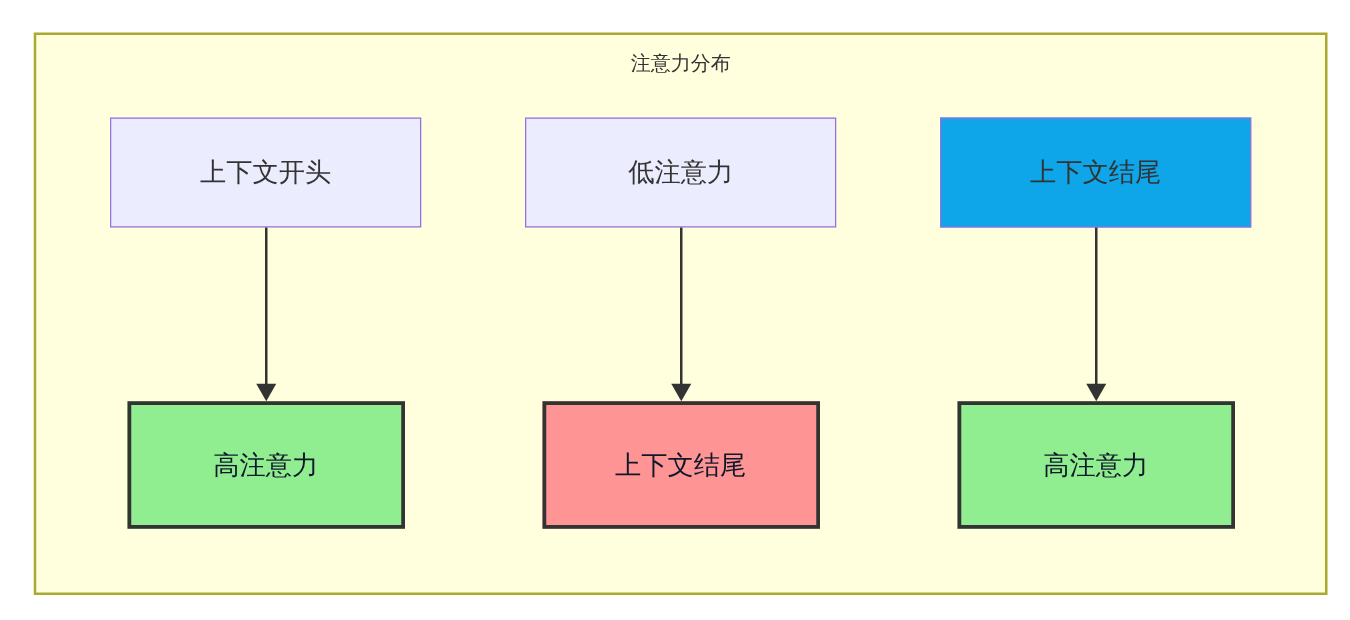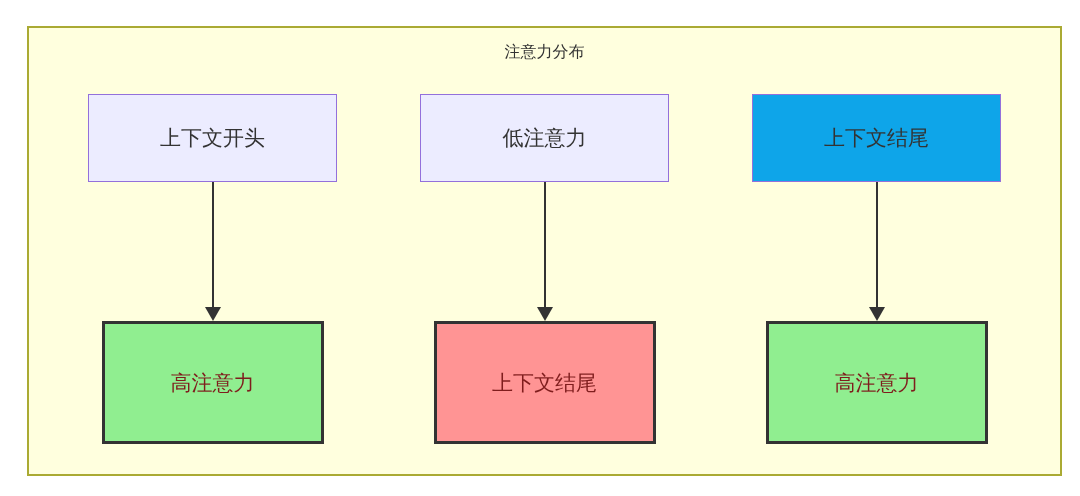--- a/index.html
+++ b/index.html
@@ -77,27 +77,27 @@
     transform: translateX(-50%);
     width: 0;
     height: 0;
     border-left: 8px solid transparent;
     border-right: 8px solid transparent;
     border-top: 14px solid #333333;
   }
   .bottom-node {
     box-sizing: border-box;
     width: 222px;
-    height: 123px;
+    height: 102px;
     border: 3px solid #000000;
     display: flex;
     align-items: center;
     justify-content: center;
     font-size: 21px;
-    color: #7f1d1d;
+    color: #0f172a;
   }
 </style>
 </head>
 <body>
 
 <div class="stage">
   <div class="frame" style="background: rgb(255, 255, 222); border-color: rgb(170, 170, 51);">
     <div class="title">注意力分布</div>
 
     <div class="columns">

